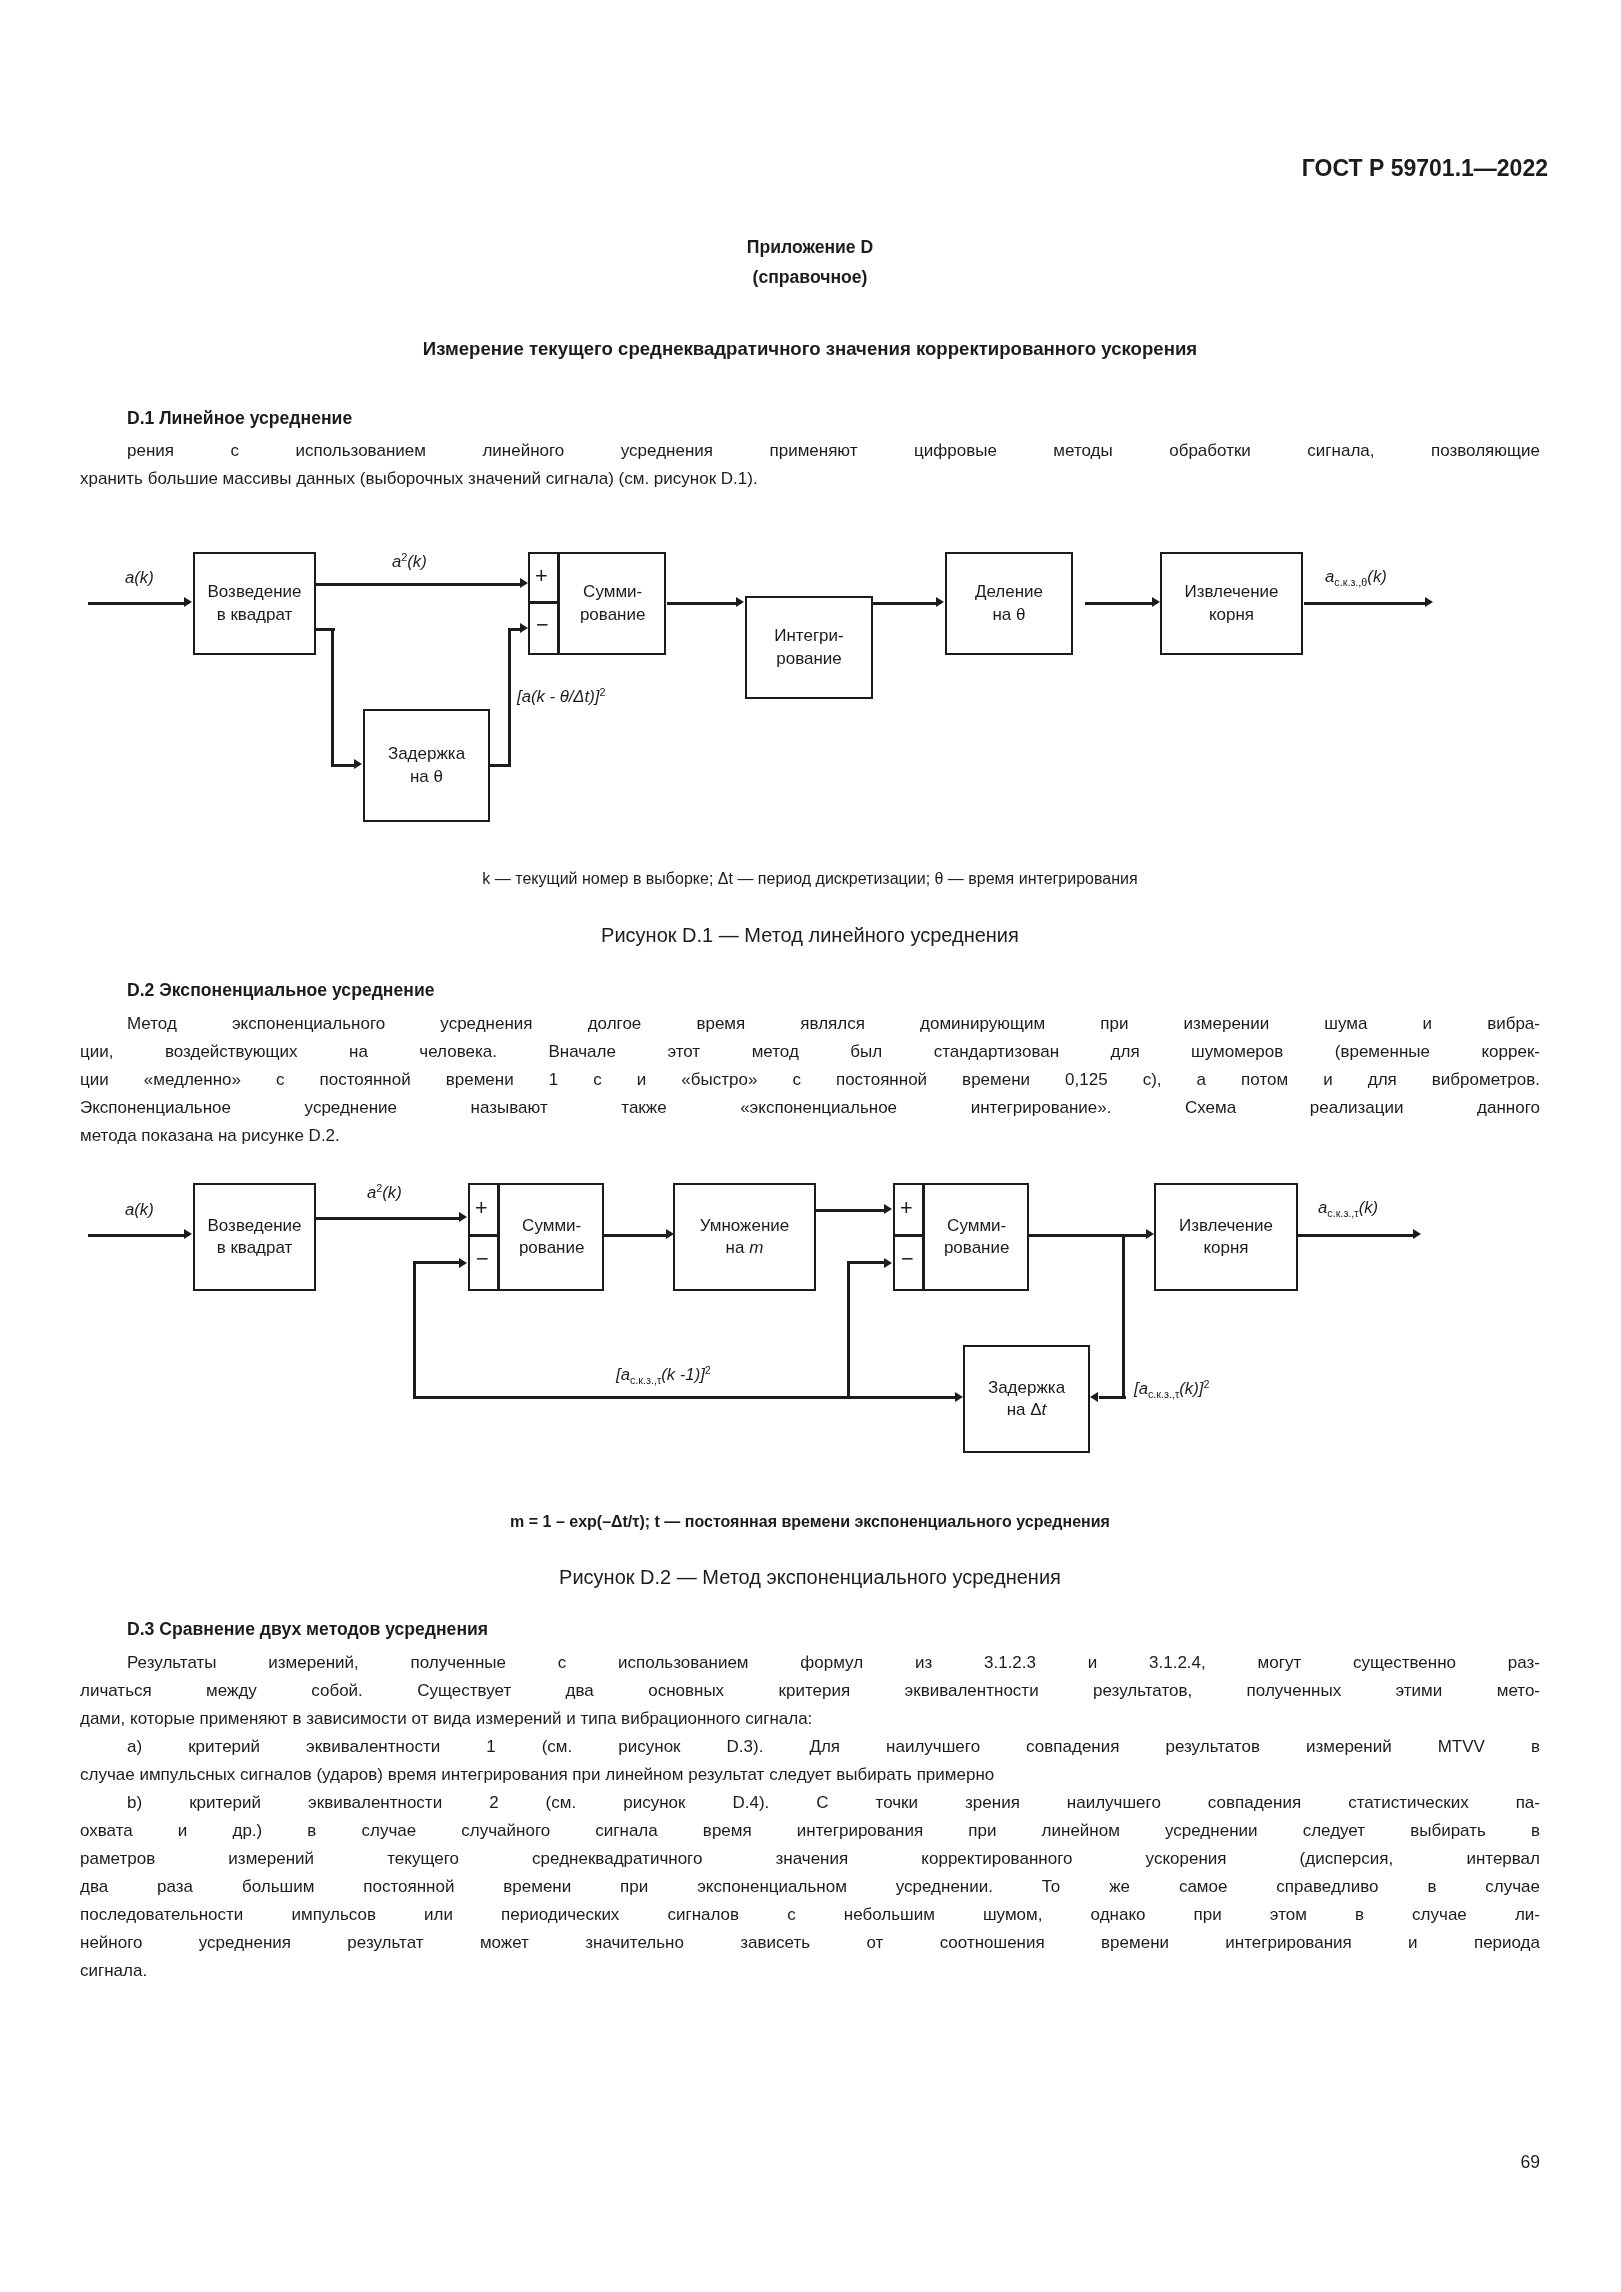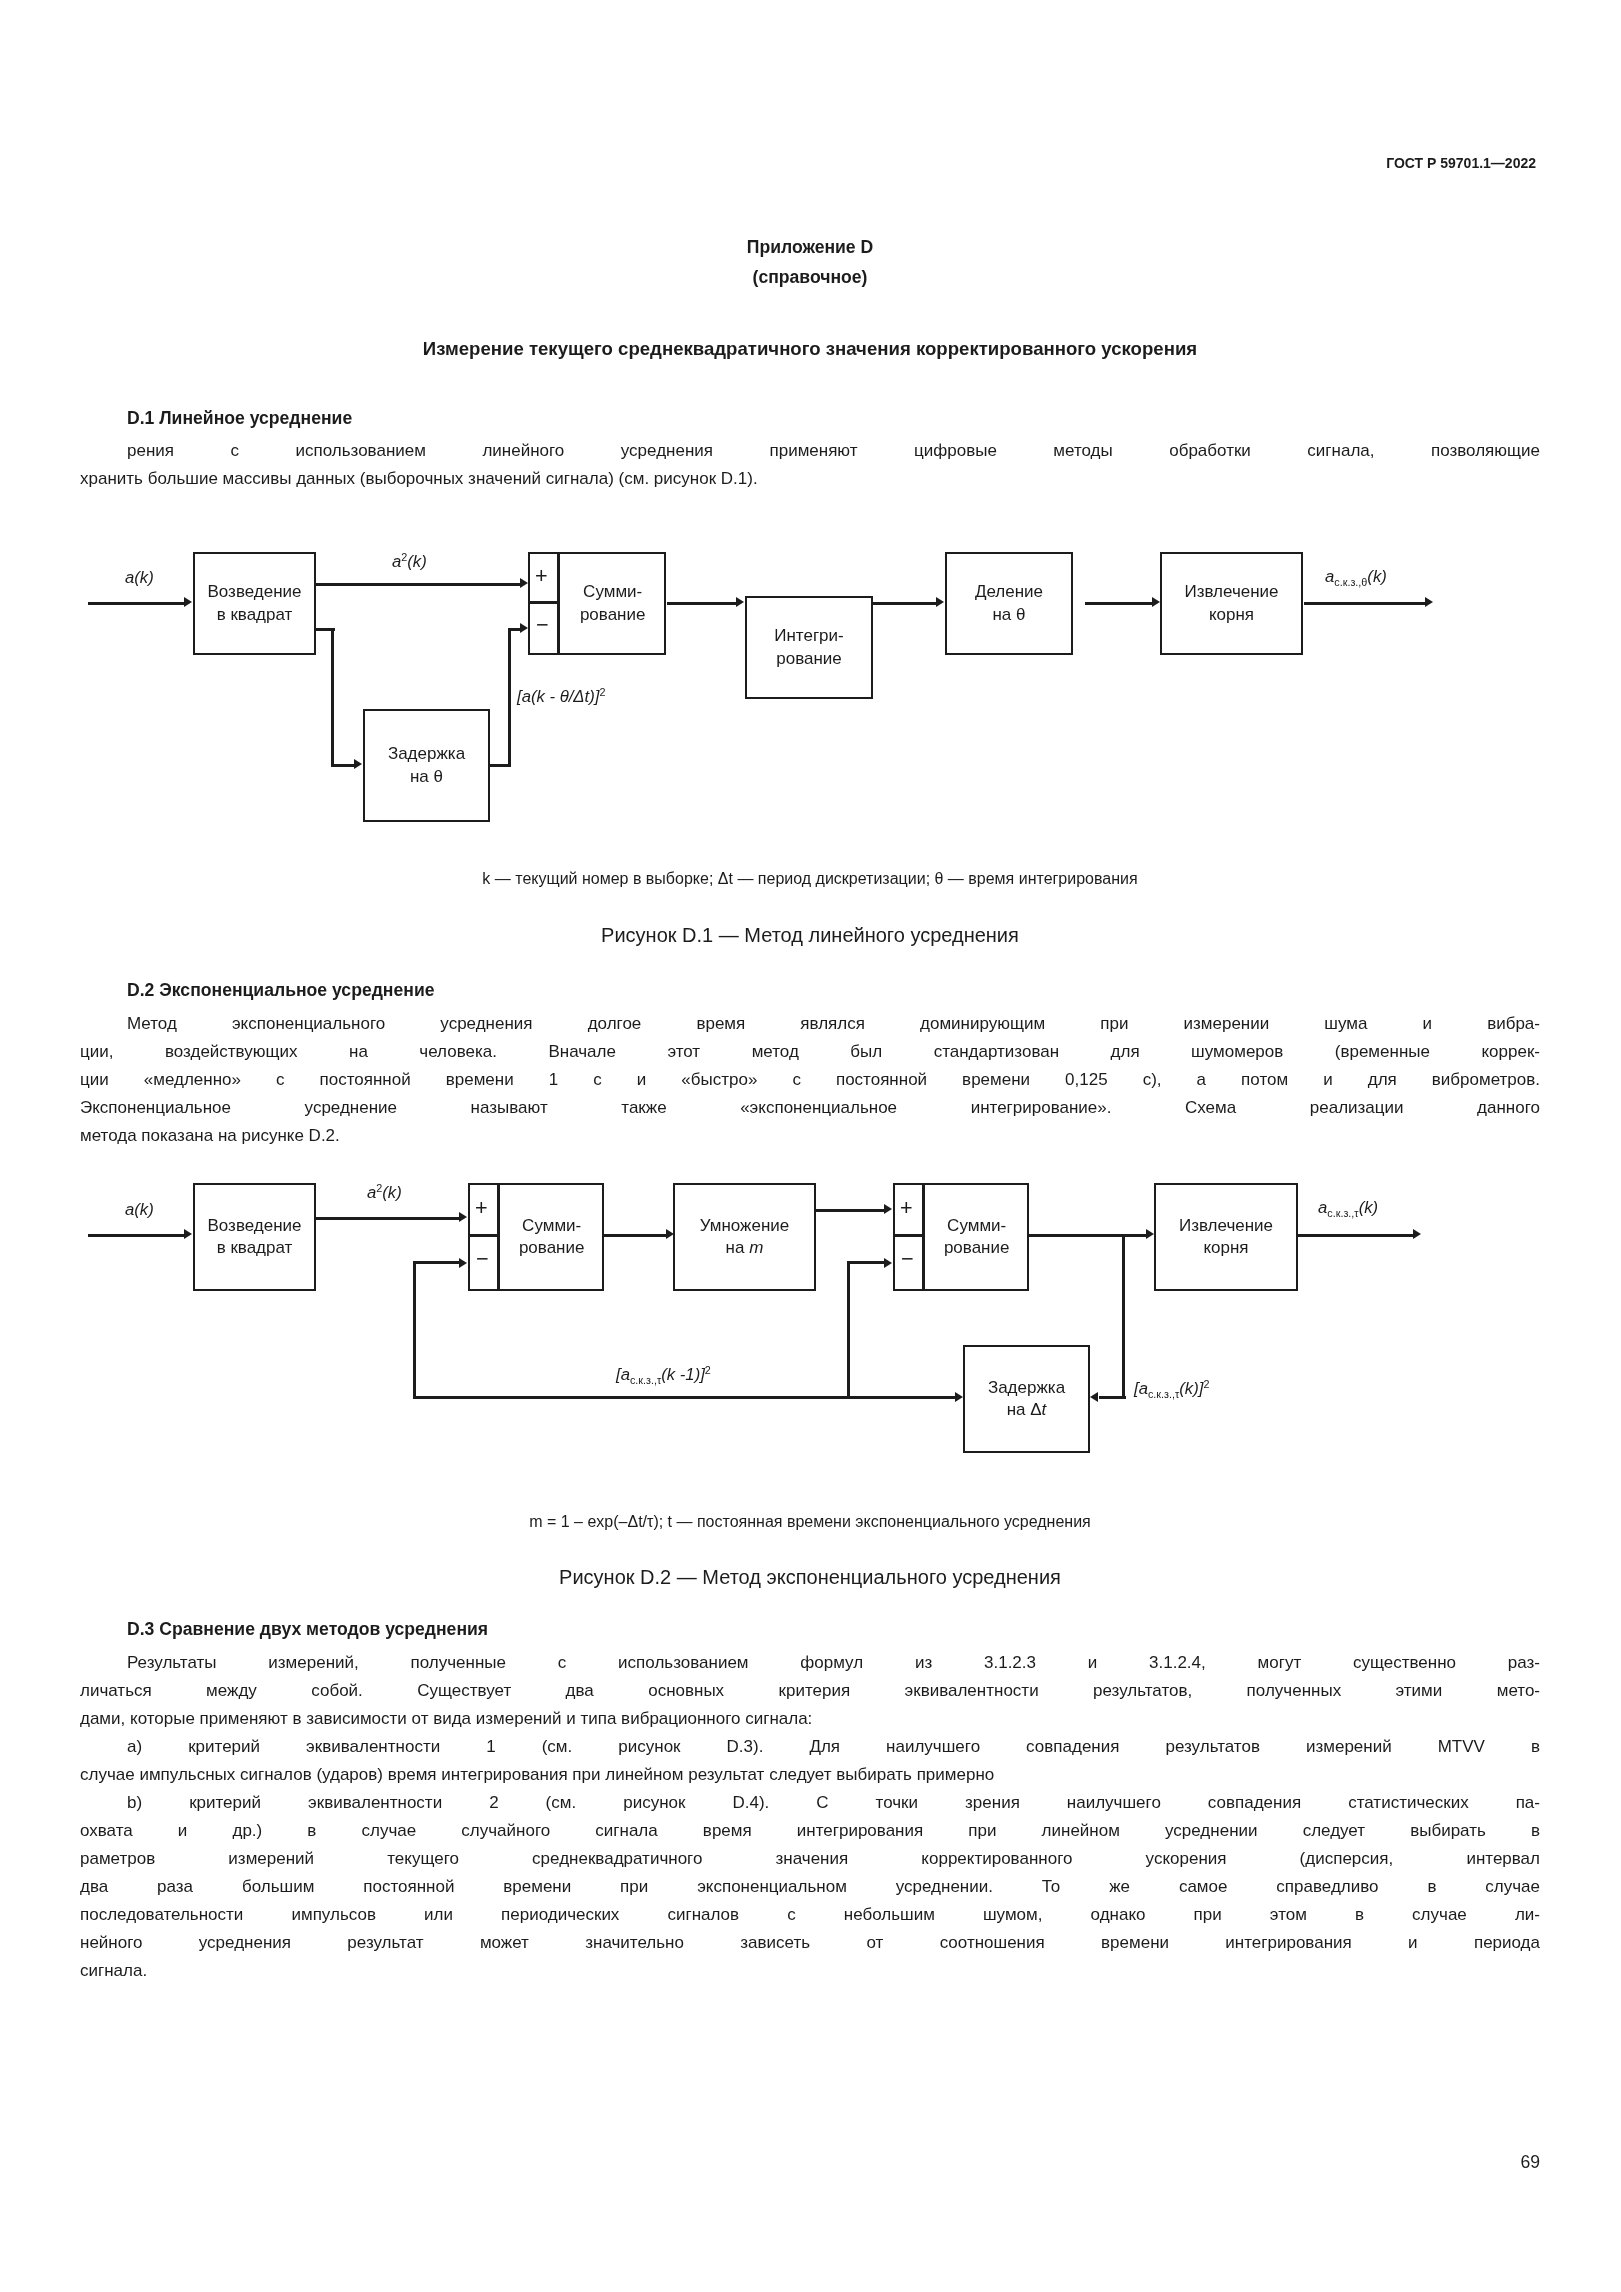--- a/index.html
+++ b/index.html
@@ -37,21 +37,21 @@
   .flabel sub { font-size:10.8px; vertical-align:-3.9px; font-style:normal; }
   .flabel sup { font-size:10.8px; vertical-align:5.9px; font-style:normal; }
   .legend { font-size:16px; }
   .caption { font-size:20px; }
 </style>
 </head>
 <body>
 
 <div id="page">
 
-  <div class="abs right bold" style="left:76px; top:155px; width:1460px; font-size:14px;">ГОСТ Р 59701.1—2022</div>
+  <div class="abs right bold" style="left:88px; top:155px; width:1460px; font-size:23px;">ГОСТ Р 59701.1—2022</div>
 
   <div class="abs center bold" style="left:80px; top:237px; width:1460px; font-size:17.6px;">Приложение D</div>
   <div class="abs center bold" style="left:80px; top:267px; width:1460px; font-size:17.6px;">(справочное)</div>
 
   <div class="abs center bold" style="left:80px; top:338px; width:1460px; font-size:18.6px;">Измерение текущего среднеквадратичного значения корректированного ускорения</div>
 
   <div class="abs heading" style="left:127px; top:408px;">D.1 Линейное усреднение</div>
   <div class="abs body-txt para" style="left:80px; top:437px; width:1460px;">
       <div class="tline">рения с использованием линейного усреднения применяют цифровые методы обработки сигнала, позволяющие</div>
       <div class="tline">хранить большие массивы данных (выборочных значений сигнала) (см. рисунок D.1).</div>
@@ -215,21 +215,21 @@
     <span class="flabel" style="left:616px; top:1364px;"><i>[a</i><sub>с.к.з.,τ</sub><i>(k -1)]</i><sup>2</sup></span>
 
     <div class="vline" style="left:413px; top:1261px; height:137px;"></div>
     <div class="hline" style="left:413px; top:1261px; width:46px;"></div>
     <div class="arr-r" style="left:459px; top:1258px;"></div>
 
     <div class="vline" style="left:847px; top:1261px; height:137px;"></div>
     <div class="hline" style="left:847px; top:1261px; width:37px;"></div>
     <div class="arr-r" style="left:884px; top:1258px;"></div>
 
-    <div class="abs center legend" style="left:80px; top:1513px; width:1460px;">m = 1 – exp(–Δt/τ); t — постоянная времени экспоненциального усреднения</div>
+    <div class="abs center legend" style="left:80px; top:1513px; width:1460px;font-weight:bold;">m = 1 – exp(–Δt/τ); t — постоянная времени экспоненциального усреднения</div>
     <div class="abs center caption" style="left:80px; top:1566px; width:1460px;">Рисунок D.2 — Метод экспоненциального усреднения</div>
   </div>
 
   <div class="abs heading" style="left:127px; top:1619px;">D.3 Сравнение двух методов усреднения</div>
   <div class="abs body-txt" style="left:80px; top:1649px; width:1460px;">
     <div class="para">
         <div class="tline">Результаты измерений, полученные с использованием формул из 3.1.2.3 и 3.1.2.4, могут существенно раз-</div>
         <div class="tline">личаться между собой. Существует два основных критерия эквивалентности результатов, полученных этими мето-</div>
         <div class="tline">дами, которые применяют в зависимости от вида измерений и типа вибрационного сигнала:</div>
       </div>

